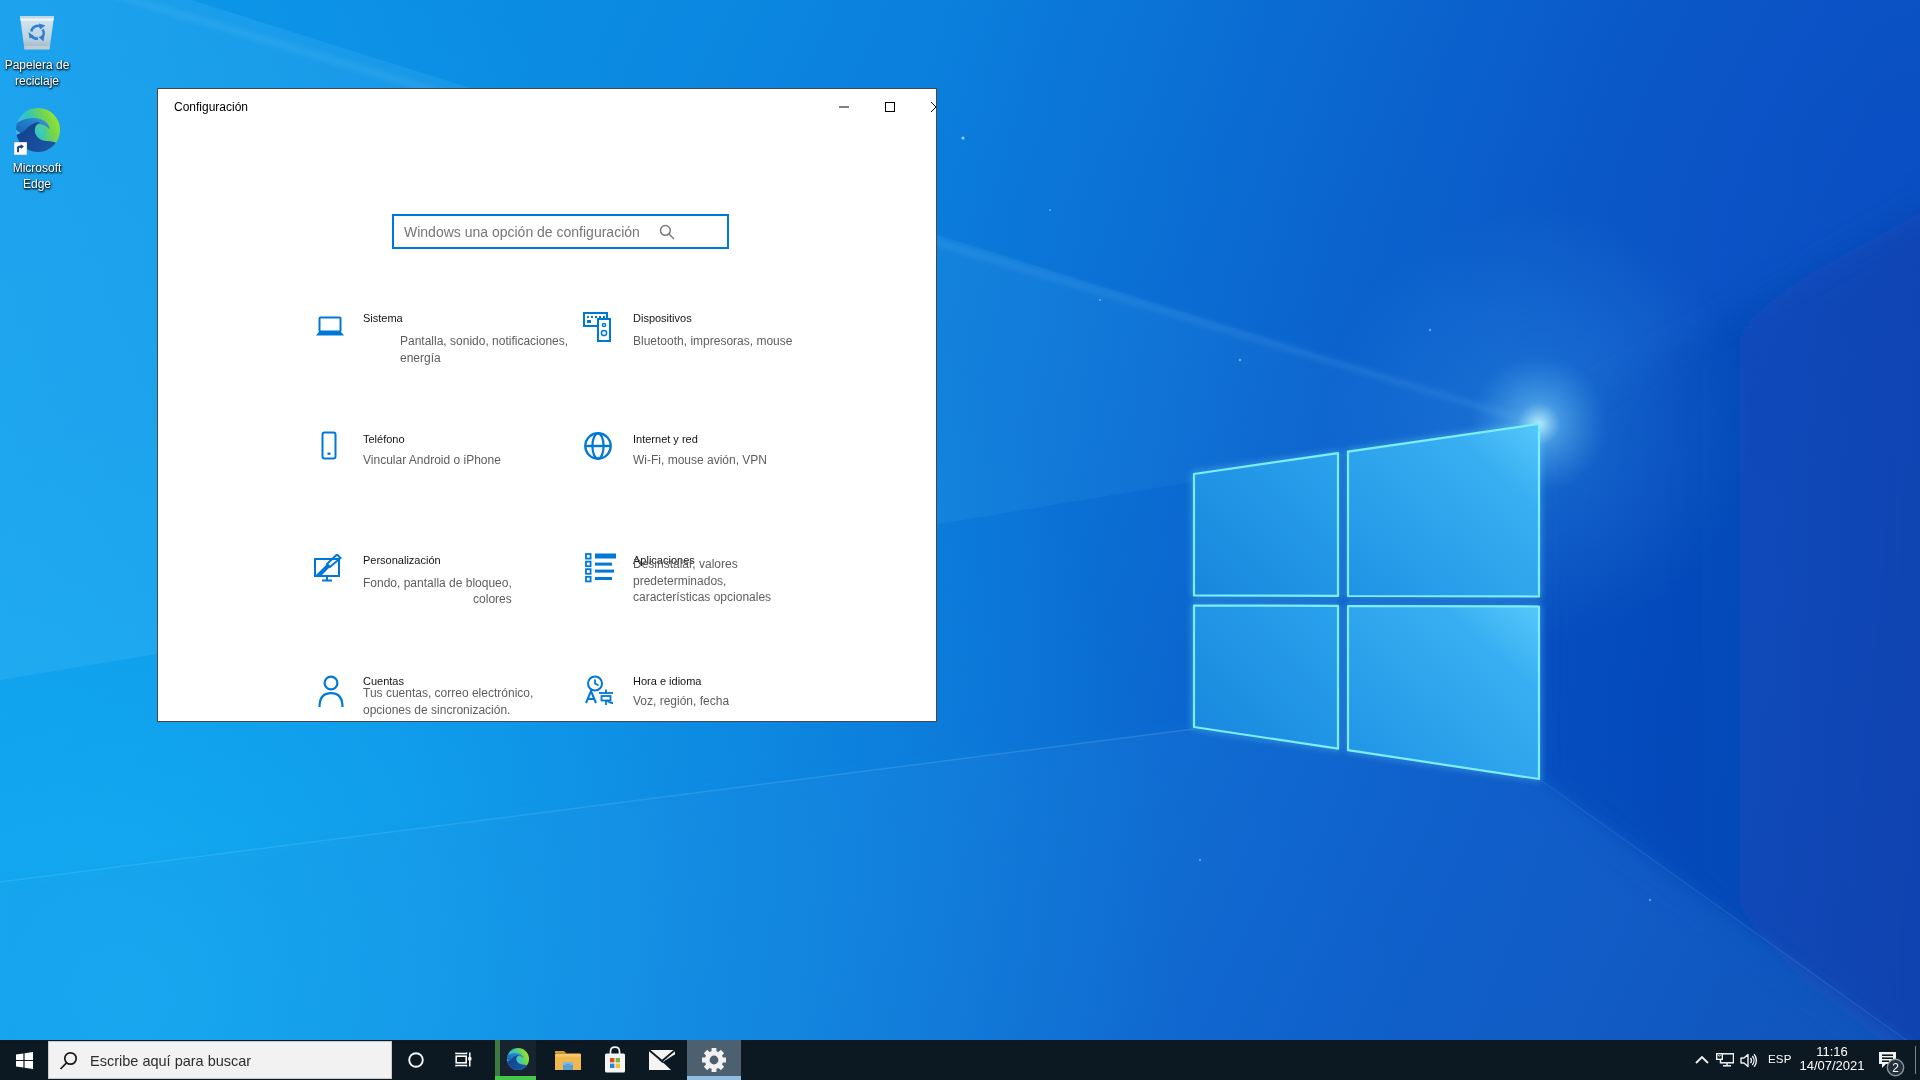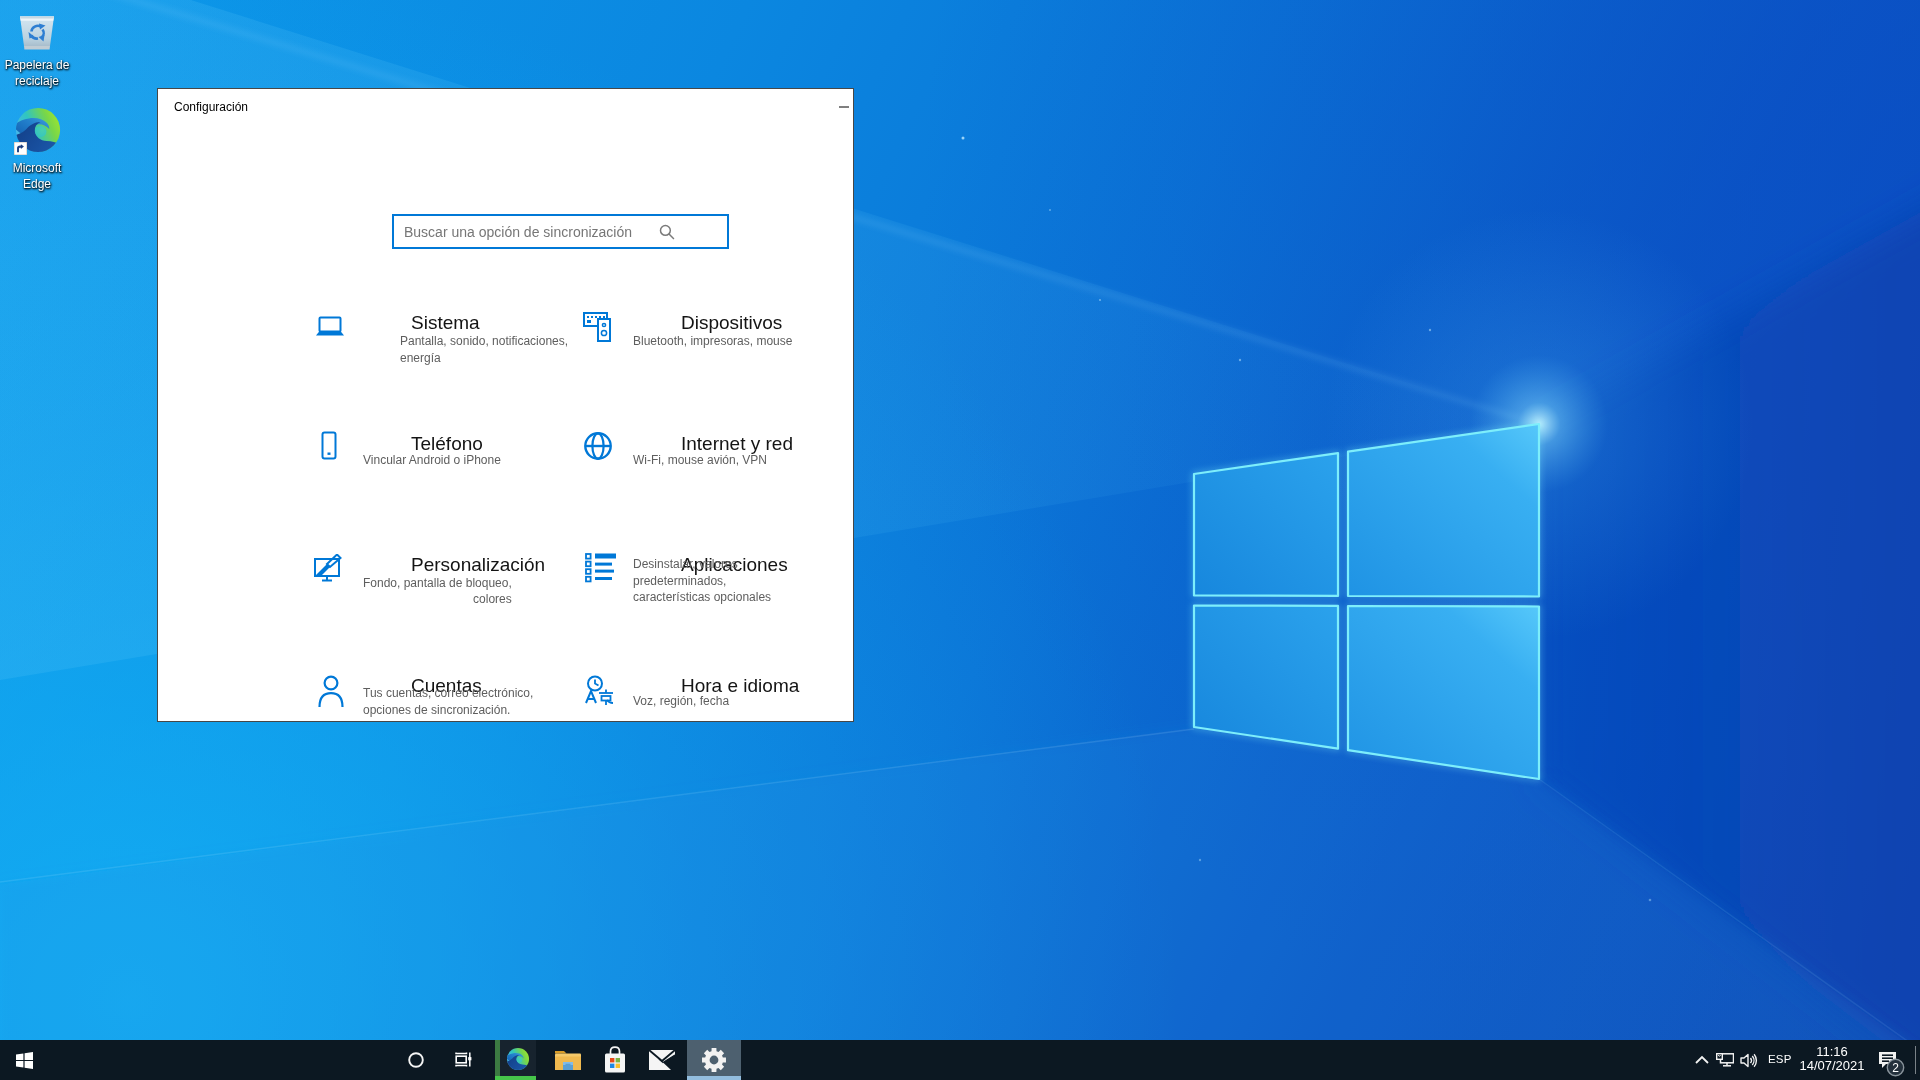--- a/index.html
+++ b/index.html
@@ -1,23 +1,23 @@
 <!DOCTYPE html>
 <html><head>
 <meta charset="utf-8">
 <style>
   html,body{margin:0;padding:0;width:1920px;height:1080px;overflow:hidden;}
   body{font-family:"Liberation Sans", sans-serif;position:relative;background:#0d6fd0;}
   .abs{position:absolute;}
   .deskicon-label{position:absolute;color:#fff;font-size:12px;line-height:15.5px;text-align:center;
     text-shadow:0 1px 2px rgba(0,0,0,.95),1px 1px 2px rgba(0,0,0,.85);}
-  #win{position:absolute;left:157px;top:88px;width:697px;height:634px;background:#fff;
+  #win{position:absolute;left:157px;top:88px;width:780px;height:634px;background:#fff;
        border:1px solid #474747;box-sizing:border-box;overflow:hidden;}
   #caption{position:absolute;left:16px;top:11px;font-size:12px;color:#000;}
-  .t-title{position:absolute;font-size:19px;color:#141414;line-height:1;white-space:nowrap;margin-left:48px;}
+  .t-title{position:absolute;font-size:11px;color:#141414;line-height:1;white-space:nowrap;}
   .t-desc{position:absolute;font-size:12px;color:#5e5e5e;line-height:16.5px;white-space:nowrap;}
   #taskbar{position:absolute;left:0;top:1040px;width:1920px;height:40px;background:#0c1822;}
   #tbsearch{position:absolute;left:48px;top:1px;width:344px;height:38px;background:#f2f2f2;
             border:1px solid #c9c9c9;box-sizing:border-box;}
   #tbsearch span{position:absolute;left:41px;top:11px;font-size:14.5px;color:#2e2e2e;}
   .tray{color:#fff;}
 </style>
 </head>
 <body>
 
@@ -178,21 +178,21 @@
     </svg>
   <svg class="abs" style="left:727px;top:13px" width="10" height="10" viewBox="0 0 10 10">
       <rect x="0.5" y="0.5" width="9" height="9" fill="none" stroke="#000" stroke-width="1"></rect>
     </svg>
   <svg class="abs" style="left:773px;top:13px" width="10" height="10" viewBox="0 0 10 10">
       <path d="M0,0 L10,10 M10,0 L0,10" stroke="#000" stroke-width="1"></path>
     </svg>
 
 
   <div class="abs" style="left:234px;top:125px;width:337px;height:35px;border:2px solid #0078d7;box-sizing:border-box;">
-    <span style="position:absolute;left:10px;top:8px;font-size:14px;color:#767676;">Buscar una opción de sincronización</span>
+    <span style="position:absolute;left:10px;top:8px;font-size:14px;color:#767676;">Windows una opción de configuración</span>
     <svg style="position:absolute;left:265px;top:8px" width="16" height="16" viewBox="0 0 15 15">
       <circle cx="6" cy="6" r="4.6" fill="none" stroke="#7a7a7a" stroke-width="1.4"></circle>
       <line x1="9.4" y1="9.4" x2="14" y2="14" stroke="#7a7a7a" stroke-width="1.4"></line>
     </svg>
   </div>
 
   <svg class="abs" style="left:156px;top:226px" width="32" height="32" viewBox="0 0 32 32" fill="none" stroke="#0078d7" stroke-width="2">
     <rect x="5.5" y="2.5" width="21" height="14" rx="1"></rect>
     <path d="M2,20.5 L30,20.5 L27,16.8 L5,16.8 Z" fill="#0078d7" stroke="none"></path>
   </svg>
@@ -283,20 +283,27 @@
   <div class="abs" style="left:795px;top:45px;width:3px;height:244px;background:#8a8a8a;"></div>
 </div>
 
 <div id="taskbar">
   <svg class="abs" style="left:16px;top:12px" width="17" height="17" viewBox="0 0 17 17" fill="#fff">
     <path d="M0,2.6 L7.4,1.5 L7.4,7.9 L0,7.9 Z"></path>
     <path d="M8.6,1.3 L17,0 L17,7.9 L8.6,7.9 Z"></path>
     <path d="M0,9.1 L7.4,9.1 L7.4,15.5 L0,14.4 Z"></path>
     <path d="M8.6,9.1 L17,9.1 L17,17 L8.6,15.7 Z"></path>
   </svg>
+  <div id="tbsearch">
+    <svg style="position:absolute;left:10px;top:9px" width="20" height="20" viewBox="0 0 20 20">
+      <circle cx="11.5" cy="7.5" r="5.7" fill="none" stroke="#1b1b1b" stroke-width="1.7"></circle>
+      <line x1="7.5" y1="11.8" x2="1.5" y2="18" stroke="#1b1b1b" stroke-width="1.7"></line>
+    </svg>
+    <span>Escribe aquí para buscar</span>
+  </div>
   <svg class="abs" style="left:408px;top:12px" width="16" height="16" viewBox="0 0 16 16">
     <circle cx="8" cy="8" r="6.8" fill="none" stroke="#f5f5f5" stroke-width="1.9"></circle>
   </svg>
   <svg class="abs" style="left:455px;top:11px" width="17" height="17" viewBox="0 0 17 17" stroke="#fff" fill="none">
     <path d="M1,3.2 L1,1.6 M1,2.4 L11.5,2.4 M11.5,3.2 L11.5,1.6" stroke-width="1.5"></path>
     <rect x="1.2" y="5.2" width="10" height="6.6" stroke-width="1.6"></rect>
     <path d="M1,13.8 L1,15.4 M1,14.6 L11.5,14.6 M11.5,13.8 L11.5,15.4" stroke-width="1.5"></path>
     <line x1="14.8" y1="1.6" x2="14.8" y2="15.4" stroke-width="1.5"></line>
     <rect x="13.2" y="6.1" width="3.2" height="3.2" fill="#fff" stroke="none"></rect>
   </svg>

